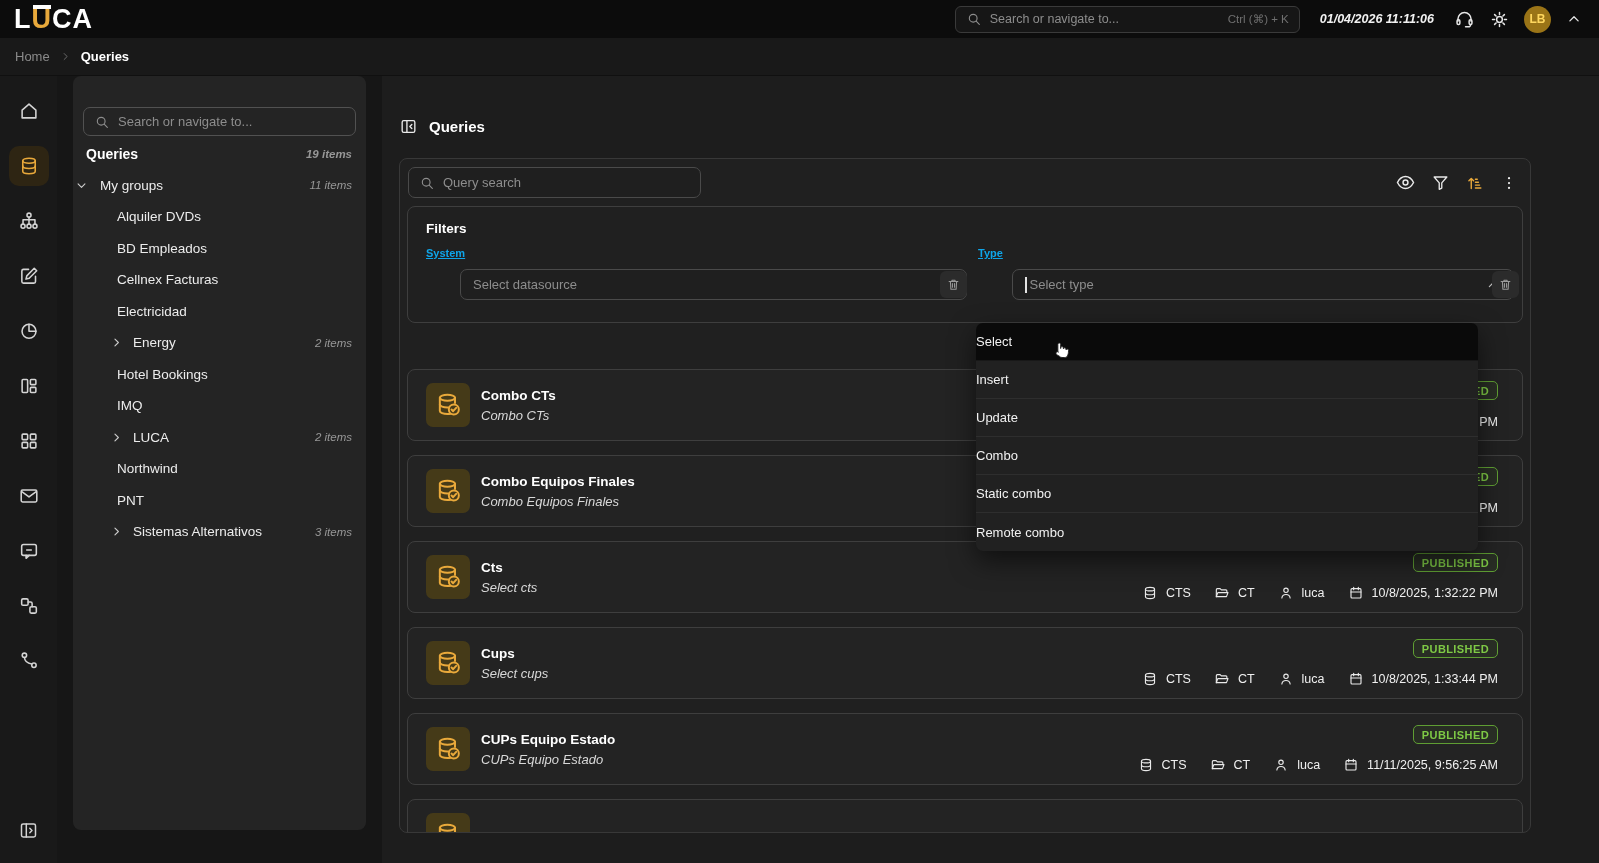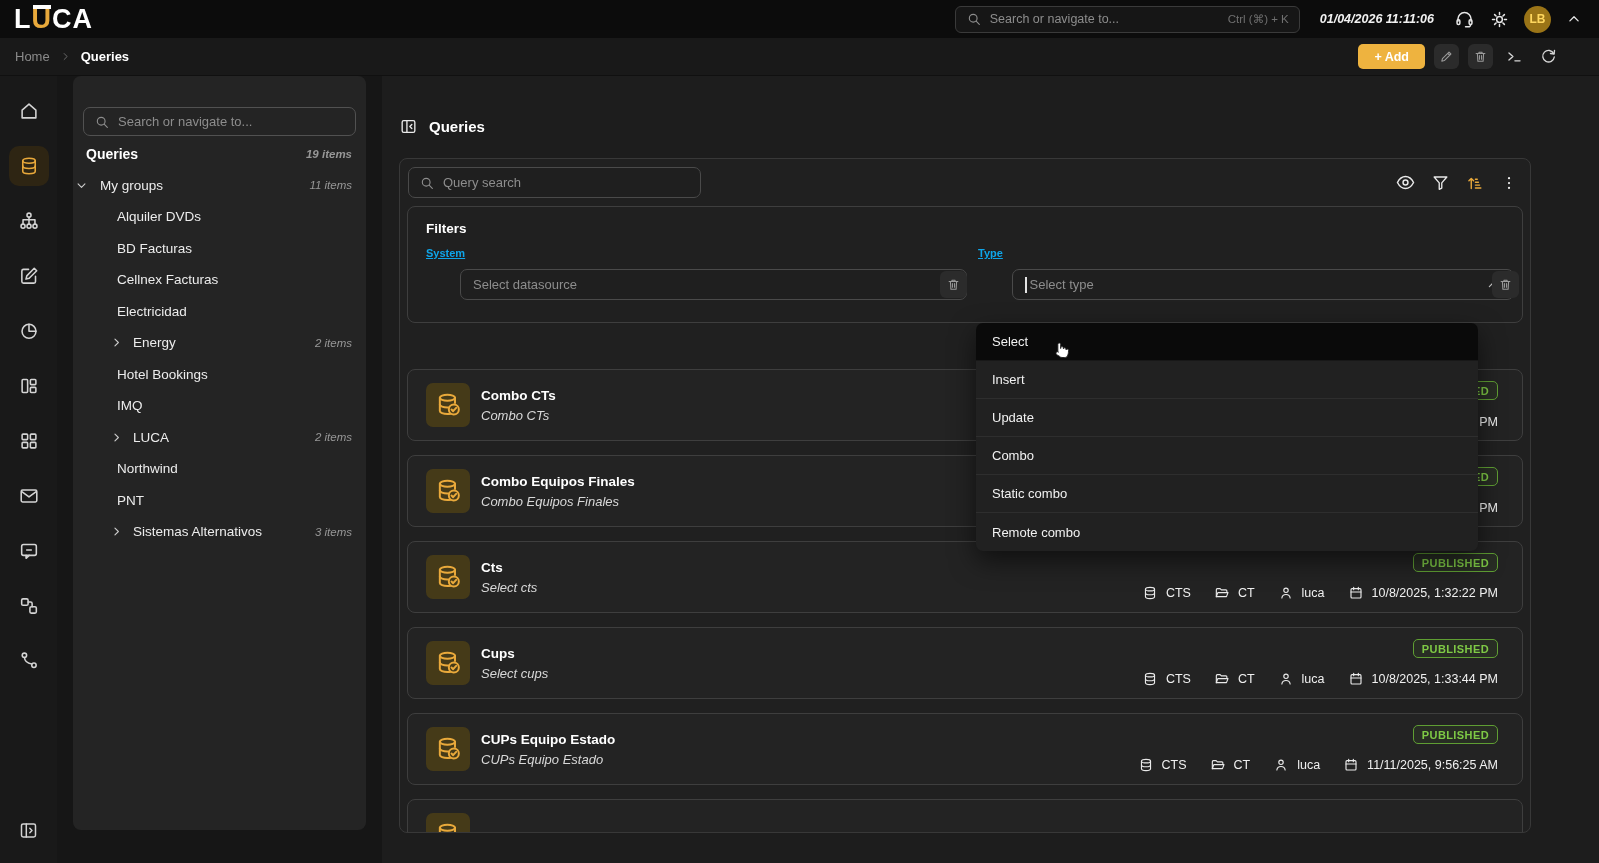--- a/index.html
+++ b/index.html
@@ -102,21 +102,21 @@
   .badge { position:absolute; right:24px; top:11px; font-size:11px; font-weight:700; letter-spacing:.4px;
     color:#7ec945; border:1.5px solid #5f9e33; border-radius:5px; padding:2.5px 8px; background:rgba(110,190,60,.07); }
   .meta { position:absolute; right:24px; bottom:11px; display:flex; align-items:center; gap:8px;
     font-size:12.5px; color:#f0f0f0; }
   .meta .gap { width:7px; }
   .meta .mic { color:#eaeaea; }
 
   
   .dropdown { position:absolute; left:976px; top:323px; width:502px; background:#212121; border-radius:7px;
     box-shadow:0 10px 26px rgba(0,0,0,.55); z-index:50; overflow:hidden; }
-  .opt { height:38px; display:flex; align-items:center; padding-left:16px; font-size:13px; color:#f2f2f2;
+  .opt { height:38px; display:flex; align-items:center; font-size:13px; color:#f2f2f2;
     border-bottom:1px solid rgba(255,255,255,.06); cursor:pointer; }
   .opt:last-child { border-bottom:none; }
   .opt.active { background:#0a0a0a; }
   .cursor { position:absolute; left:1050px; top:341px; z-index:60; pointer-events:none; }
 </style>
 </head>
 <body>
 
 <svg width="0" height="0" style="position:absolute">
   <defs>
@@ -283,43 +283,20 @@
         </svg>
     </div>
   </div>
 
   <div class="crumbbar">
     <span class="crumb-home">Home</span>
     <svg class="ic crumb-sep" width="13" height="13" viewBox="0 0 24 24">
         <use href="#i-chevright"></use>
       </svg>
     <span class="crumb-cur">Queries</span>
-    <div class="cb-right">
-      <button class="btn-add">+ Add</button>
-      <div class="sq-btn">
-          <svg class="ic" width="15" height="15" viewBox="0 0 24 24">
-            <use href="#i-pencil"></use>
-          </svg>
-        </div>
-      <div class="sq-btn">
-          <svg class="ic" width="15" height="15" viewBox="0 0 24 24">
-            <use href="#i-trash"></use>
-          </svg>
-        </div>
-      <div class="bare-btn">
-          <svg class="ic" width="19" height="19" viewBox="0 0 24 24">
-            <use href="#i-term"></use>
-          </svg>
-        </div>
-      <div class="bare-btn">
-          <svg class="ic" width="19" height="19" viewBox="0 0 24 24">
-            <use href="#i-refresh"></use>
-          </svg>
-        </div>
-    </div>
   </div>
 
   <div class="rail">
     <div class="rail-item">
         <div class="pill">
           <svg class="ic" width="22" height="22" viewBox="0 0 24 24">
             <use href="#i-home"></use>
           </svg>
         </div>
       </div>
@@ -416,21 +393,21 @@
           <svg class="ic chev" width="15" height="15" viewBox="0 0 24 24">
             <use href="#i-chevdown"></use>
           </svg>
           <span>My groups</span>
           <span class="cnt">11 items</span>
         </div>
       <div class="trow l1">
           <span>Alquiler DVDs</span>
         </div>
       <div class="trow l1">
-          <span>BD Facturas</span>
+          <span>BD Empleados</span>
         </div>
       <div class="trow l1">
           <span>Cellnex Facturas</span>
         </div>
       <div class="trow l1">
           <span>Electricidad</span>
         </div>
       <div class="trow l2g">
           <svg class="ic chev" width="15" height="15" viewBox="0 0 24 24">
             <use href="#i-chevright"></use>

